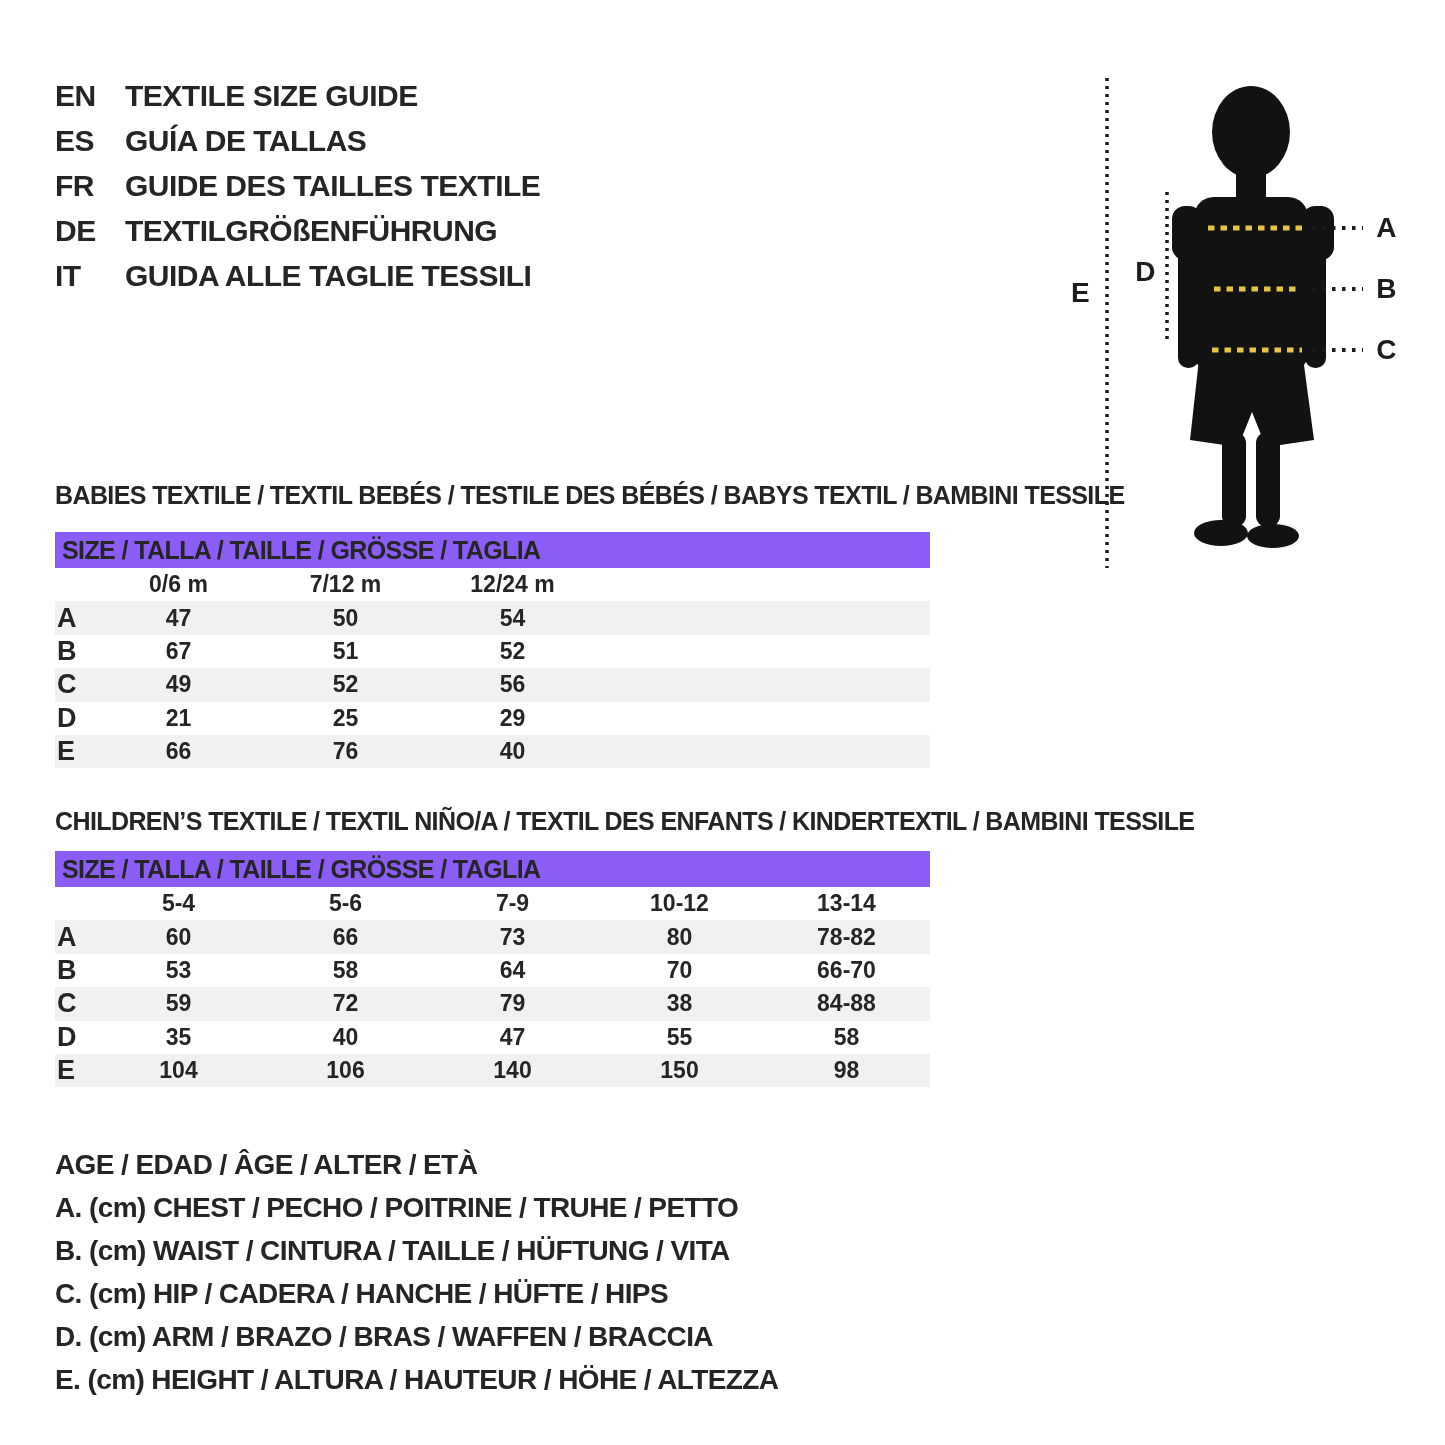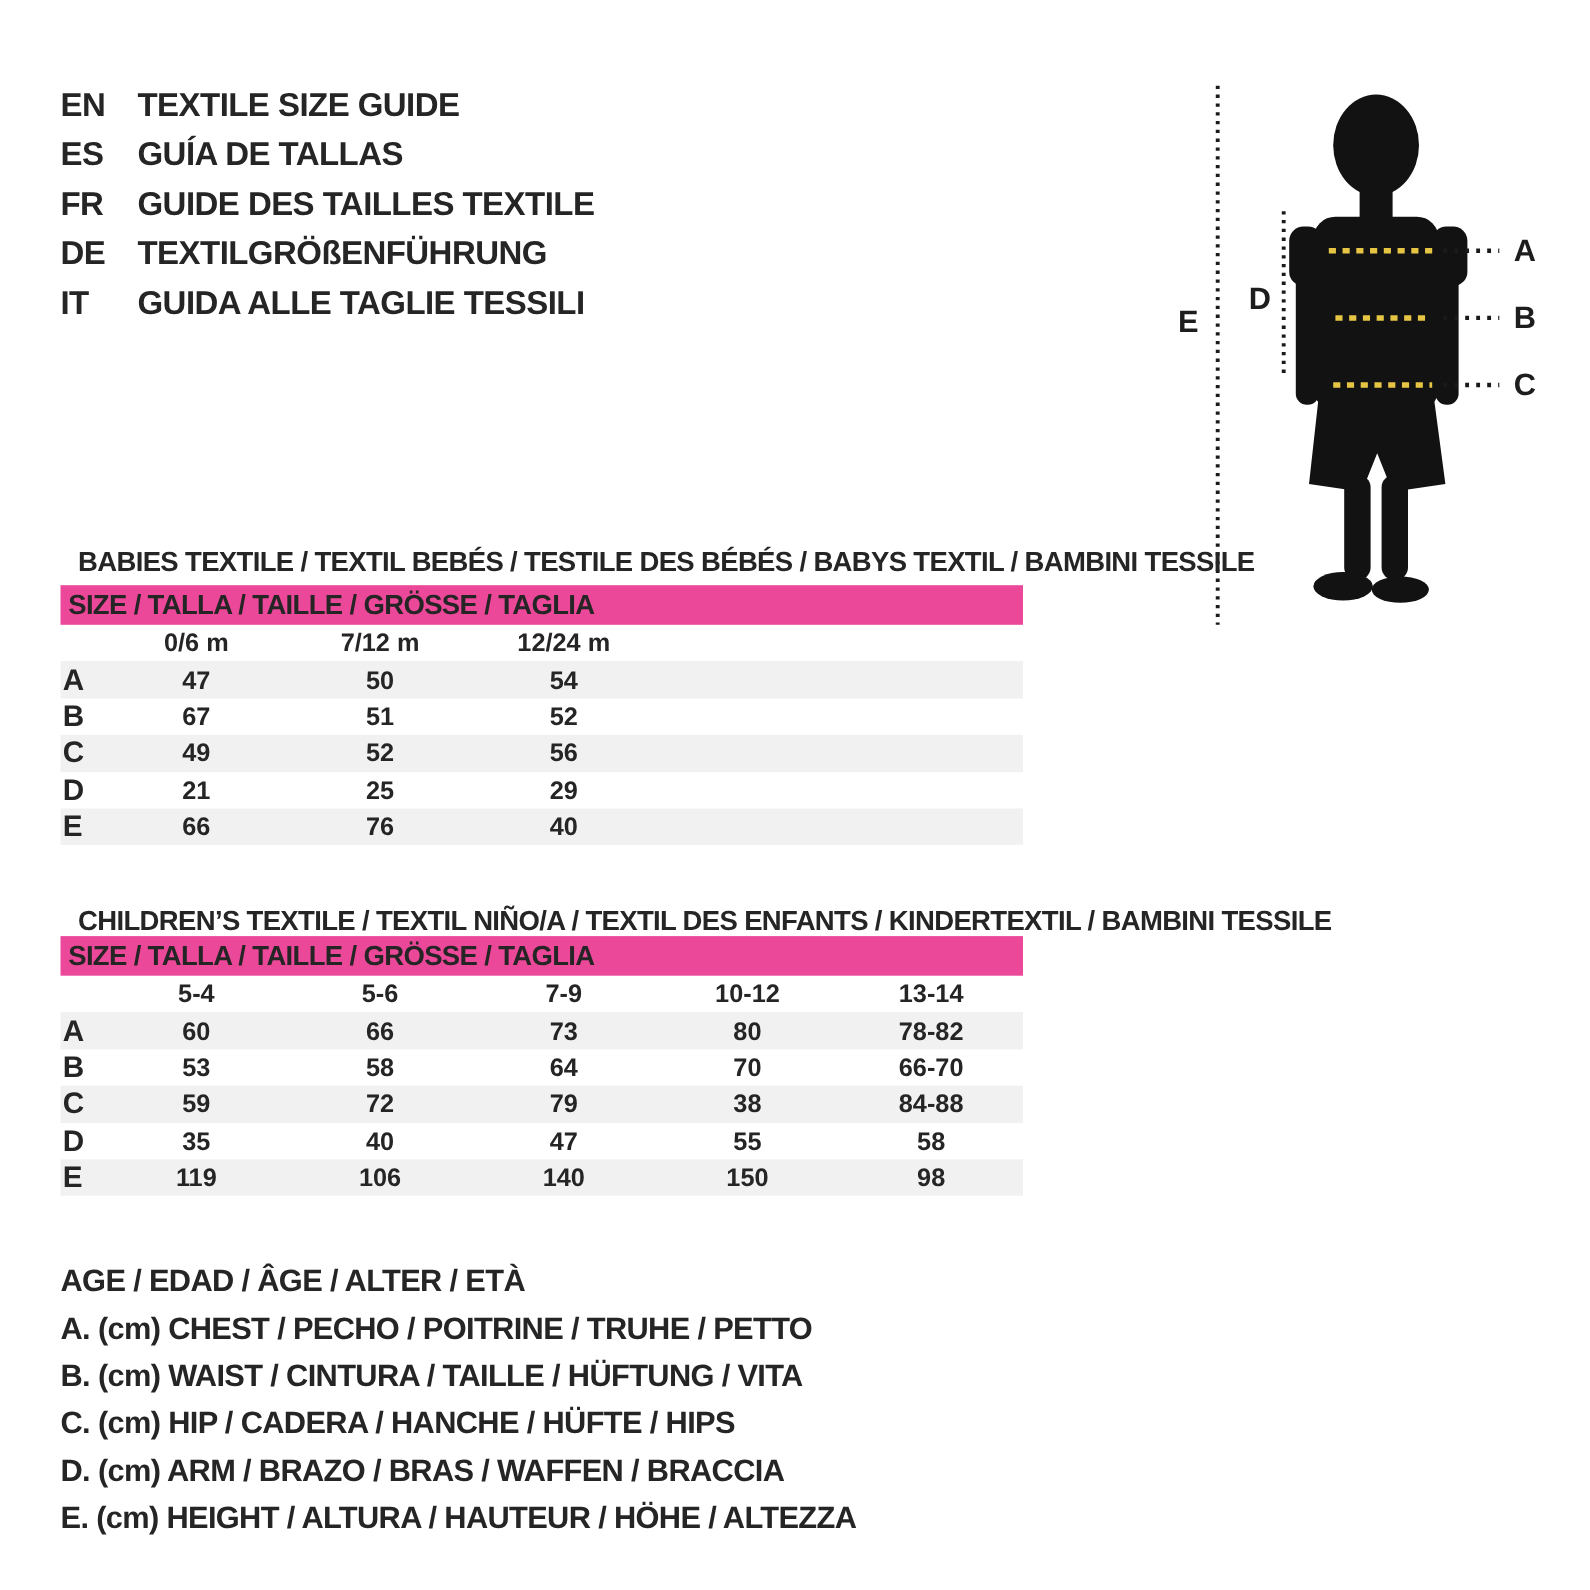--- a/index.html
+++ b/index.html
@@ -14,32 +14,32 @@
     font-weight: bold;
     color: #252525;
     overflow: hidden;
   }
   
   .lang-block { position: absolute; left: 55px; top: 73px; }
   .lang-row { display: flex; height: 45px; align-items: center; font-size: 30px; letter-spacing: -0.5px; white-space: nowrap; }
   .lang-code { width: 70px; flex: 0 0 70px; }
   
   .section-heading {
-    position: absolute; left: 55px; margin: 16px;
+    position: absolute; left: 55px; margin: 0;
     font-size: 25px; letter-spacing: -0.6px; white-space: nowrap;
     line-height: 28px;
   }
   #babies-heading { top: 481px; }
   #children-heading { top: 807px; }
   
   .size-table { position: absolute; left: 55px; width: 875px; }
   #babies-table { top: 532px; }
   #children-table { top: 851px; }
   .size-bar {
-    height: 36px; background: #ec4899;
+    height: 36px; background: #8b5cf6;
     display: flex; align-items: center;
     padding-left: 7px; box-sizing: border-box;
     font-size: 25px; letter-spacing: -0.6px; white-space: nowrap;
   }
   .t-row { display: flex; height: 33.4px; align-items: center; }
   .t-row.striped { background: #f1f1f2; }
   .row-label { width: 40px; flex: 0 0 40px; padding-left: 2px; box-sizing: border-box; font-size: 27px; }
   .cell { width: 167px; flex: 0 0 167px; text-align: center; font-size: 23px; }
   
   .legend { position: absolute; left: 55px; top: 1143px; }
@@ -209,21 +209,21 @@
     <div class="t-row">
       <span class="row-label">D</span>
       <span class="cell">35</span>
       <span class="cell">40</span>
       <span class="cell">47</span>
       <span class="cell">55</span>
       <span class="cell">58</span>
     </div>
     <div class="t-row striped">
       <span class="row-label">E</span>
-      <span class="cell">119</span>
+      <span class="cell">104</span>
       <span class="cell">106</span>
       <span class="cell">140</span>
       <span class="cell">150</span>
       <span class="cell">98</span>
     </div>
   </div>
 
   <section class="legend">
     <div class="legend-line">AGE / EDAD / ÂGE / ALTER / ETÀ</div>
     <div class="legend-line">A. (cm) CHEST / PECHO / POITRINE / TRUHE / PETTO</div>

